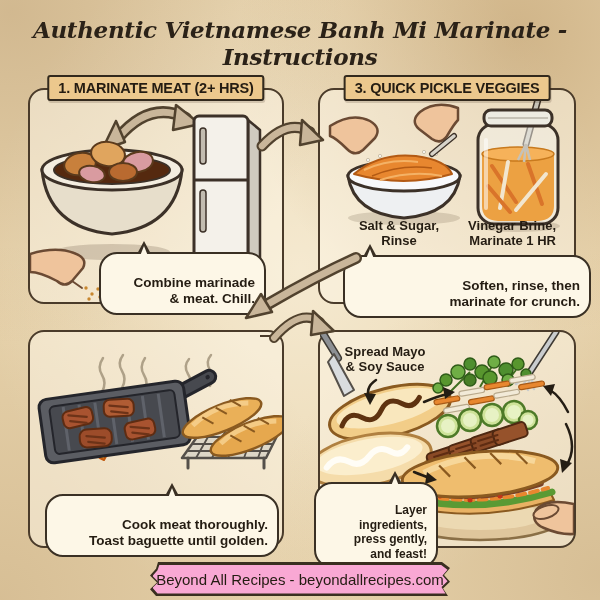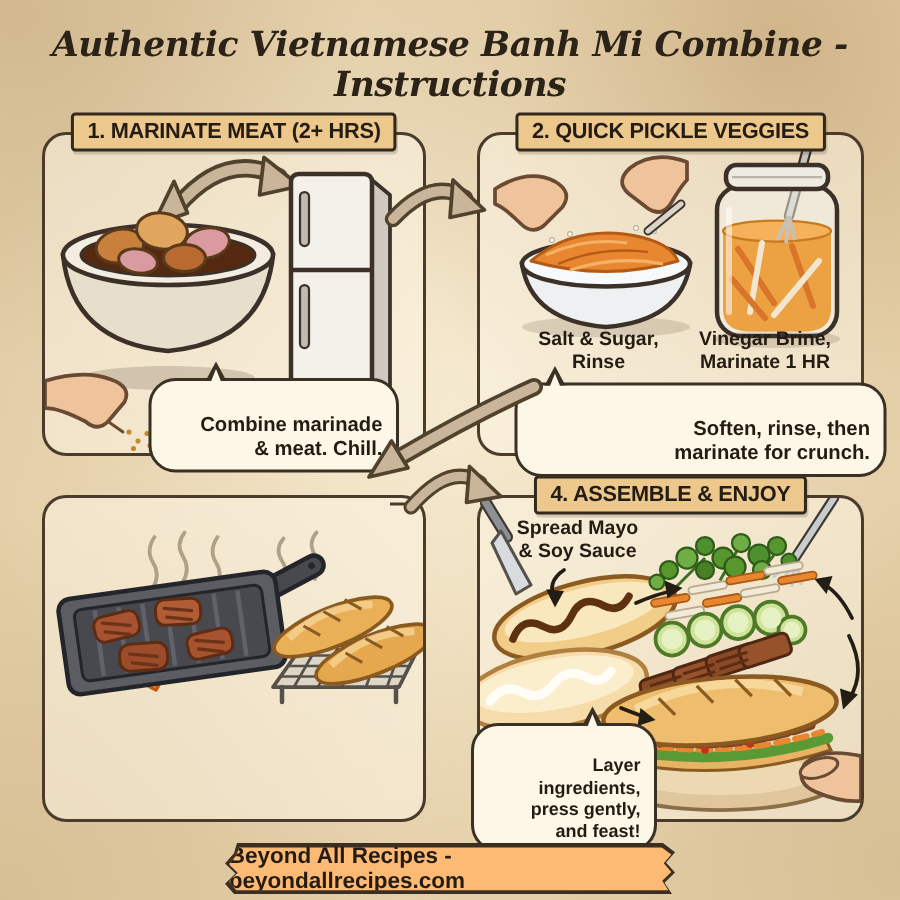--- a/index.html
+++ b/index.html
@@ -52,32 +52,32 @@
     content:"";position:absolute;top:-8.5px;left:calc(var(--tx,36px) + 2.5px);width:0;height:0;
     border-left:4.5px solid transparent;border-right:4.5px solid transparent;
     border-bottom:10px solid #fdf7e7;
   }
   .flow{position:absolute;z-index:7;}
   .footer{
     position:absolute;left:150px;top:562px;width:300px;height:34px;background:#3a2f20;z-index:8;
     clip-path:polygon(8px 0%,calc(100% - 8px) 0%,100% 18%,calc(100% - 6px) 38%,100% 58%,calc(100% - 7px) 78%,calc(100% - 2px) 100%,6px 100%,0% 80%,7px 60%,0% 40%,6px 20%);
   }
   .footer-inner{
-    position:absolute;left:2.5px;top:2.5px;right:2.5px;bottom:2.5px;background:#fdba74;
+    position:absolute;left:2.5px;top:2.5px;right:2.5px;bottom:2.5px;background:#f9a8d4;
     clip-path:polygon(7px 0%,calc(100% - 7px) 0%,100% 18%,calc(100% - 5px) 38%,100% 58%,calc(100% - 6px) 78%,calc(100% - 2px) 100%,5px 100%,0% 80%,6px 60%,0% 40%,5px 20%);
     display:flex;align-items:center;justify-content:center;
-    font-weight:bold;font-size:15px;color:#241c12;
+    font-weight:normal;font-size:15px;color:#241c12;
   }
 </style>
 </head>
 <body>
 
 <div id="canvas">
 
-  <div class="title">Authentic Vietnamese Banh Mi Combine - Instructions</div>
+  <div class="title">Authentic Vietnamese Banh Mi Marinate - Instructions</div>
 
   <div class="panel" id="p1">
     <div class="plabel">1. MARINATE MEAT (2+ HRS)</div>
     <svg class="art" viewBox="0 0 252 212">
       <g>
         <path d="M88 48 Q120 10 156 28" fill="none" stroke="#51422e" stroke-width="12" stroke-linecap="round"></path>
         <path d="M88 48 Q120 10 156 28" fill="none" stroke="#c9b69a" stroke-width="7" stroke-linecap="round"></path>
         <polygon points="72,60 95,52 86,31" fill="#c9b69a" stroke="#51422e" stroke-width="2.5" stroke-linejoin="round"></polygon>
         <polygon points="170,34 146,15 143,40" fill="#c9b69a" stroke="#51422e" stroke-width="2.5" stroke-linejoin="round"></polygon>
       </g>
@@ -111,21 +111,21 @@
           <circle cx="75" cy="202" r="1.4" fill="#c8872f"></circle>
       </g>
     </svg>
     <div class="bubble" style="--tx:36px;left:69px;top:162px;width:145px;font-size:13.5px;">
       <span>Combine marinade
 &amp; meat. Chill.</span>
     </div>
   </div>
 
   <div class="panel" id="p2">
-    <div class="plabel">2. QUICK PICKLE VEGGIES</div>
+    <div class="plabel">3. QUICK PICKLE VEGGIES</div>
     <svg class="art" viewBox="0 0 254 212">
       <g>
         <path d="M10 36 Q32 22 50 31 Q62 38 55 48 L43 60 Q35 67 27 59 Q16 48 10 46 Z" fill="#efc49c" stroke="#6b4a33" stroke-width="2.5" stroke-linejoin="round"></path>
         <path d="M138 18 Q116 10 100 22 Q90 31 99 39 L112 49 Q121 55 127 46 Q134 34 138 30 Z" fill="#efc49c" stroke="#6b4a33" stroke-width="2.5" stroke-linejoin="round"></path>
         <g fill="#fbfaf4" stroke="#b9ad96" stroke-width="0.7">
           <circle cx="48" cy="70" r="1.6"></circle>
             <circle cx="55" cy="78" r="1.6"></circle>
             <circle cx="44" cy="82" r="1.6"></circle>
           <circle cx="60" cy="66" r="1.6"></circle>
             <circle cx="104" cy="62" r="1.6"></circle>
@@ -160,21 +160,21 @@
         <path d="M196 120 L226 84" stroke="#f2e6cf" stroke-width="4" stroke-linecap="round"></path>
         <path d="M168 96 L190 122" stroke="#d9742a" stroke-width="4" stroke-linecap="round"></path>
         <path d="M206 54 L198 70 M206 54 L204 72 M206 54 L210 70" stroke="#c6c2b8" stroke-width="2.5" fill="none"></path>
         <rect x="164" y="20" width="68" height="16" rx="7" fill="#edebe2" stroke="#3c3128" stroke-width="3"></rect>
         <line x1="168" y1="28" x2="228" y2="28" stroke="#b9b4a8" stroke-width="1.5"></line>
         <path d="M166 50 L166 118" stroke="#ffffff" stroke-width="4" opacity="0.55" stroke-linecap="round"></path>
       </g>
     </svg>
     <div class="caption" style="left:27px;top:128px;width:104px;">Salt &amp; Sugar,
 Rinse</div>
-    <div class="caption" style="left:134px;top:128px;width:112px;">Vinegar Brine,
+    <div class="caption" style="left:124px;top:128px;width:112px;text-align:right;">Vinegar Brine,
 Marinate 1 HR</div>
     <div class="bubble" style="--tx:18px;left:23px;top:165px;width:188px;font-size:13.5px;padding-left:47px;">
       <span>Soften, rinse, then
 marinate for crunch.</span>
     </div>
   </div>
 
   <div class="panel" id="p3">
     <svg class="art" viewBox="0 0 252 214">
       <g stroke="#a3957c" stroke-width="2.5" fill="none" opacity="0.85" stroke-linecap="round">
@@ -228,24 +228,27 @@
           <path d="M162 82 q30 -12 60 0" stroke="#f7d394" stroke-width="5" fill="none" opacity="0.8"></path>
           <path d="M174 78 l8 10 M190 74 l8 10 M206 72 l8 10" stroke="#8a5a20" stroke-width="2" fill="none"></path>
         </g>
         <g transform="rotate(-22 220 104)">
           <ellipse cx="220" cy="104" rx="42" ry="13" fill="#e6a84e" stroke="#8a5a20" stroke-width="2.5"></ellipse>
           <path d="M190 100 q30 -12 60 0" stroke="#f7d394" stroke-width="5" fill="none" opacity="0.8"></path>
           <path d="M202 96 l8 10 M218 92 l8 10 M234 90 l8 10" stroke="#8a5a20" stroke-width="2" fill="none"></path>
         </g>
       </g>
     </svg>
+    <div class="bubble" style="--tx:118px;left:15px;top:162px;width:212px;font-size:13.5px;">
+      <span>Cook meat thoroughly.
+Toast baguette until golden.</span>
+    </div>
   </div>
 
   <div class="panel" id="p4">
-    <div class="plabel">4. ASSEMBLE &amp; ENJOY</div>
     <svg class="art" viewBox="0 0 254 214">
       <g>
         <path d="M2 0 L18 26" stroke="#3e3a34" stroke-width="8" stroke-linecap="round"></path>
         <path d="M2 0 L18 26" stroke="#8d9094" stroke-width="5" stroke-linecap="round"></path>
         <polygon points="14,22 34,58 24,64 8,30" fill="#d9dcde" stroke="#55504a" stroke-width="2" stroke-linejoin="round"></polygon>
       </g>
       <g>
         <g transform="rotate(-14 70 80)">
           <ellipse cx="70" cy="80" rx="62" ry="24" fill="#f2cd88" stroke="#8a5a20" stroke-width="3"></ellipse>
           <ellipse cx="70" cy="76" rx="54" ry="16" fill="#f9e7bd"></ellipse>

